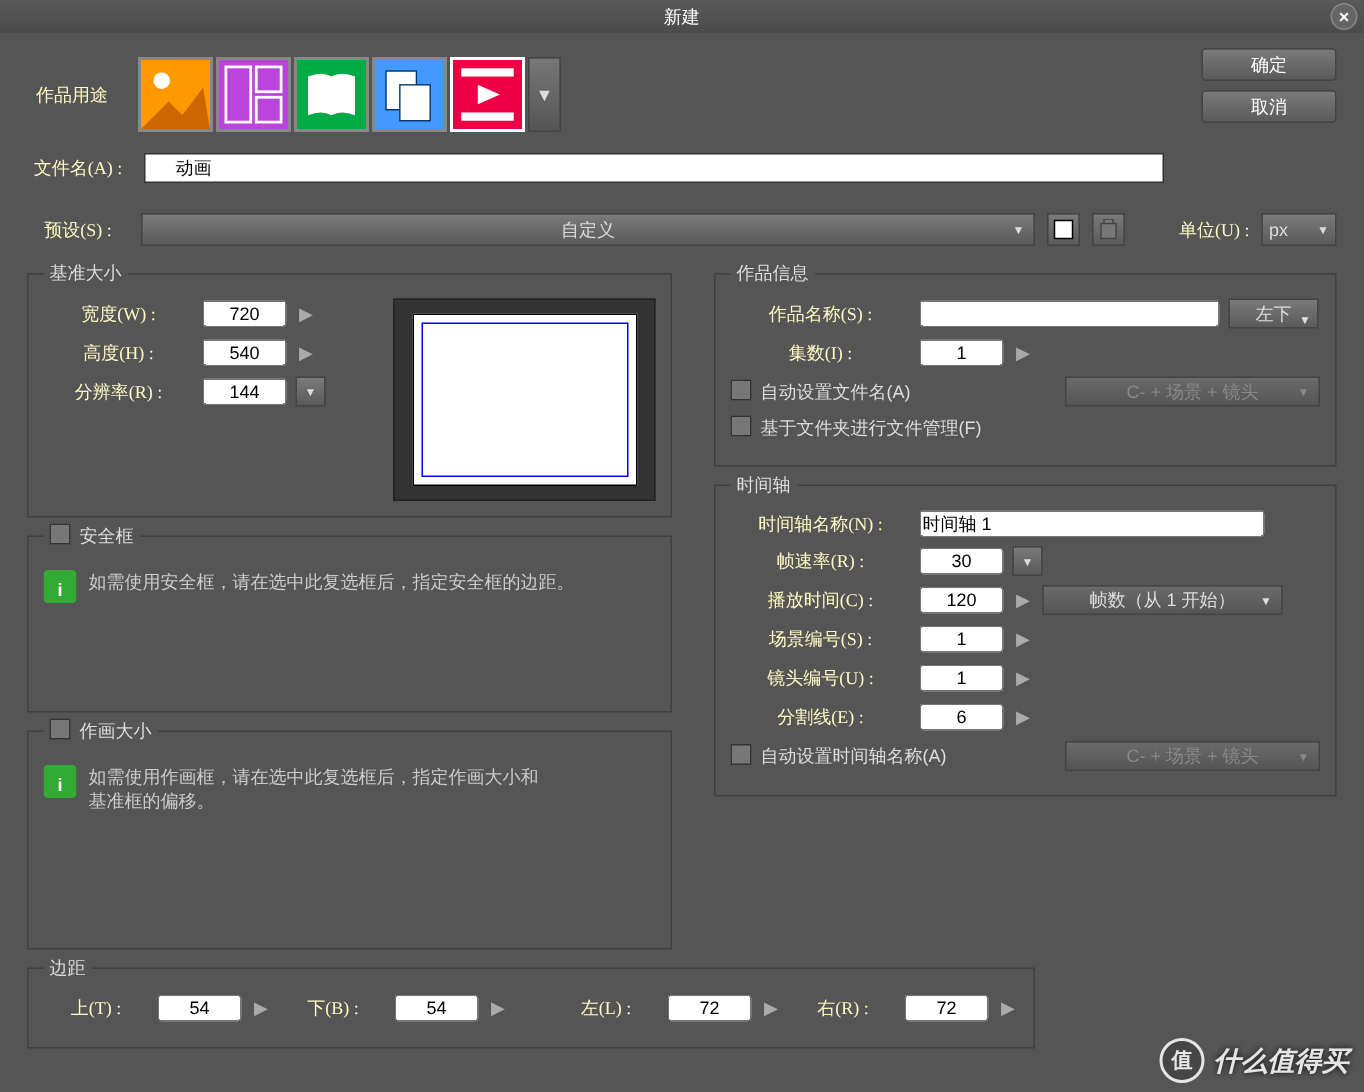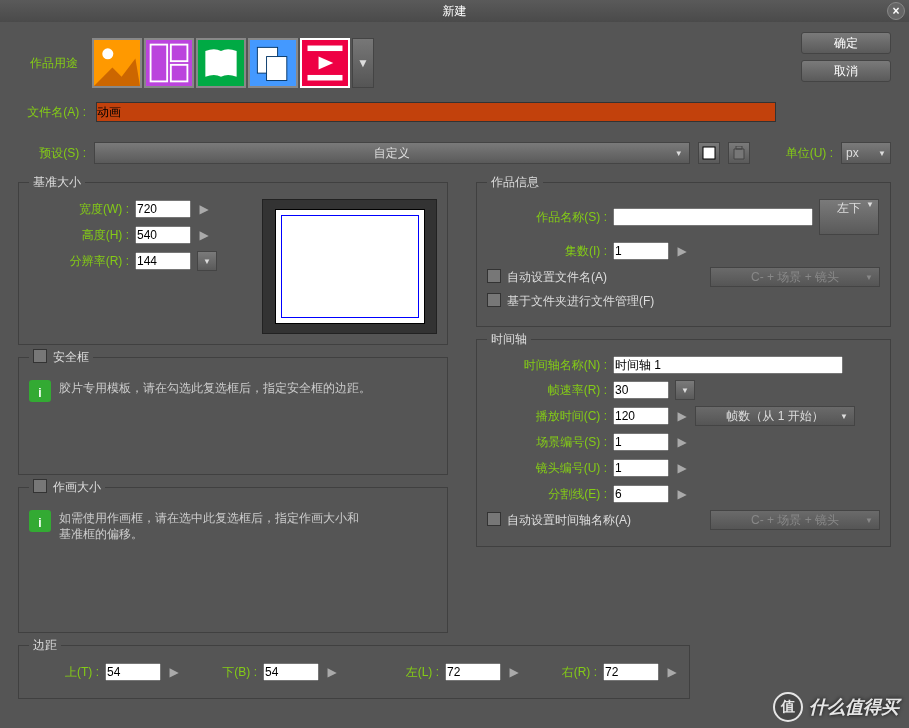--- a/index.html
+++ b/index.html
@@ -2,60 +2,60 @@
 <html><head>
 <meta charset="utf-8">
 <style>
 * { box-sizing: border-box; margin: 0; padding: 0; font-family: "Microsoft YaHei", sans-serif; font-size: 12px; }
 body { background: #555; color: #ddd; width: 909px; height: 728px; overflow: hidden; position: relative; }
 .titlebar { height: 22px; background: linear-gradient(#5a5a5a,#4a4a4a); display: flex; align-items: center; justify-content: center; position: relative; }
 .titlebar .t { color: #fff; }
 .close { position: absolute; right: 4px; top: 2px; width: 18px; height: 18px; border-radius: 50%; background: #666; color: #fff; display: flex; align-items: center; justify-content: center; cursor: pointer; border: 1px solid #888; font-weight: bold; }
 .content { padding: 10px 18px; }
 .row { display: flex; align-items: center; margin-bottom: 6px; }
-.lbl { color: #84cc16; text-align: right; }
+.lbl { color: #fef9c3; text-align: center; font-family: Liberation Serif, serif; }
 .thumbs { display: flex; gap: 2px; align-items: stretch; }
 .thumb { width: 50px; height: 50px; border: 2px solid #888; display: flex; align-items: center; justify-content: center; cursor: pointer; position: relative; }
 .thumb.sel { border: 2px solid #fff; }
 .thumb svg { width: 100%; height: 100%; }
 .dd-arrow { width: 22px; height: 50px; background: linear-gradient(#777,#555); border: 1px solid #444; display: flex; align-items: center; justify-content: center; cursor: pointer; }
 .btn { width: 90px; height: 22px; background: linear-gradient(#7a7a7a,#5a5a5a); border: 1px solid #444; border-radius: 3px; color: #fff; cursor: pointer; display: flex; align-items: center; justify-content: center; }
 .right-btns { position: absolute; right: 18px; top: 32px; display: flex; flex-direction: column; gap: 6px; }
-input[type=text].field { background: #c2410c; border: 1px solid #333; height: 20px; padding: 0 0; color: #000; }
+input[type=text].field { background: #ffffff; border: 1px solid #333; height: 20px; padding: 0 20px; color: #000; }
 .wide { flex: 1; }
 .preset-row { display: flex; align-items: center; gap: 8px; margin-top: 20px; }
 .preset-sel { flex: 1; height: 22px; background: linear-gradient(#7a7a7a,#5a5a5a); border: 1px solid #444; display: flex; align-items: center; justify-content: center; position: relative; cursor: pointer; }
 .preset-sel::after { content: "▼"; position: absolute; right: 6px; font-size: 8px; color: #ddd; }
 .iconbtn { width: 22px; height: 22px; background: linear-gradient(#7a7a7a,#5a5a5a); border: 1px solid #444; display: flex; align-items: center; justify-content: center; cursor: pointer; }
 .unit-sel { width: 50px; height: 22px; background: linear-gradient(#7a7a7a,#5a5a5a); border: 1px solid #444; display: flex; align-items: center; padding: 0 4px; position: relative; cursor: pointer; }
 .unit-sel::after { content: "▼"; position: absolute; right: 4px; font-size: 8px; }
 .panels { display: flex; gap: 28px; margin-top: 10px; }
 .panel-l { width: 430px; }
 .panel-r { flex: 1; }
 .frow { display: flex; align-items: center; margin-bottom: 6px; gap: 6px; }
 .frow .lbl { width: 100px; }
-.num { width: 56px; }
+.num { width: 56px; text-align: center; }
 .spin { width: 14px; height: 20px; display: flex; align-items: center; justify-content: center; color: #aaa; cursor: pointer; }
 .dd { width: 20px; height: 20px; background: linear-gradient(#7a7a7a,#5a5a5a); border: 1px solid #444; display: flex; align-items: center; justify-content: center; cursor: pointer; }
 .dd::after { content: "▼"; font-size: 8px; }
 .preview { width: 175px; height: 135px; background: #333; border: 1px solid #222; display: flex; align-items: center; justify-content: center; margin-left: auto; }
 .preview-inner1 { width: 150px; height: 115px; background: #fff; border: 1px solid #000; display: flex; align-items: center; justify-content: center; }
 .preview-inner2 { width: 138px; height: 103px; border: 1px solid #00f; }
 .chk { display: flex; gap: 6px; }
 .checkbox { width: 14px; height: 14px; border: 1px solid #333; background: #777; cursor: pointer; }
 .info-row { display: flex; gap: 8px; margin-top: 6px; }
 .info-icon { width: 22px; height: 22px; flex-shrink: 0; }
 .info-text { color: #ccc; line-height: 16px; }
 fieldset { border: 1px solid #404040; padding: 8px 10px 10px; margin-bottom: 4px; }
 fieldset legend { padding: 0 4px; color: #ddd; }
 .margin-grid { display: flex; gap: 30px; }
 .margin-col { display: flex; flex-direction: row; gap: 6px; }
 .btn-wide { width: 170px; height: 20px; background: linear-gradient(#6a6a6a,#555); border: 1px solid #444; color: #888; display: flex; align-items: center; justify-content: center; position: relative; cursor: pointer; }
 .btn-wide::after { content: "▼"; position: absolute; right: 6px; font-size: 8px; }
-.btn-sm { width: 60px; height: 36px; background: linear-gradient(#7a7a7a,#5a5a5a); border: 1px solid #444; display: flex; align-items: flex-start; justify-content: center; position: relative; cursor: pointer; }
+.btn-sm { width: 60px; height: 20px; background: linear-gradient(#7a7a7a,#5a5a5a); border: 1px solid #444; display: flex; align-items: flex-end; justify-content: center; position: relative; cursor: pointer; }
 .btn-sm::after { content: "▼"; position: absolute; right: 4px; font-size: 8px; }
 .watermark { position: absolute; right: 10px; bottom: 6px; display: flex; align-items: center; gap: 6px; opacity: 0.85; }
 .wm-circle { width: 30px; height: 30px; border: 2px solid #fff; border-radius: 50%; display: flex; align-items: center; justify-content: center; color: #fff; font-weight: bold; font-size: 14px; background: rgba(0,0,0,0.2); }
 .wm-text { color: #fff; font-size: 18px; font-weight: bold; font-style: italic; text-shadow: 0 0 4px #000; }
 .panel-r .frow .lbl { width: 120px; }
 .panel-r .num { width: 56px; }
 .panel-r .wide-input { width: 200px; }
 </style>
 </head>
 <body>
@@ -177,21 +177,21 @@
             <label class="chk">
               <span class="checkbox"></span>
               <span>安全框</span>
             </label>
           </legend>
         <div class="info-row">
           <svg class="info-icon" viewBox="0 0 22 22">
               <rect width="22" height="22" fill="#3a3" rx="3"></rect>
               <text x="11" y="17" fill="#fff" font-size="16" font-weight="bold" text-anchor="middle">i</text>
             </svg>
-          <div class="info-text">胶片专用模板，请在勾选此复选框后，指定安全框的边距。</div>
+          <div class="info-text">如需使用安全框，请在选中此复选框后，指定安全框的边距。</div>
         </div>
       </fieldset>
 
       <fieldset style="padding-bottom:90px">
         <legend>
             <label class="chk">
               <span class="checkbox"></span>
               <span>作画大小</span>
             </label>
           </legend>

